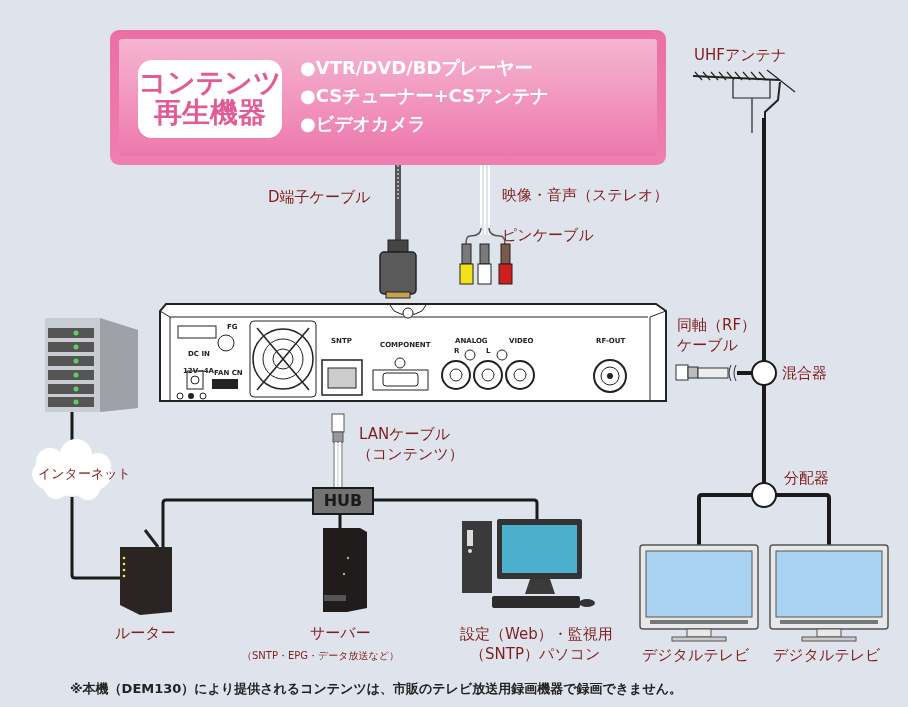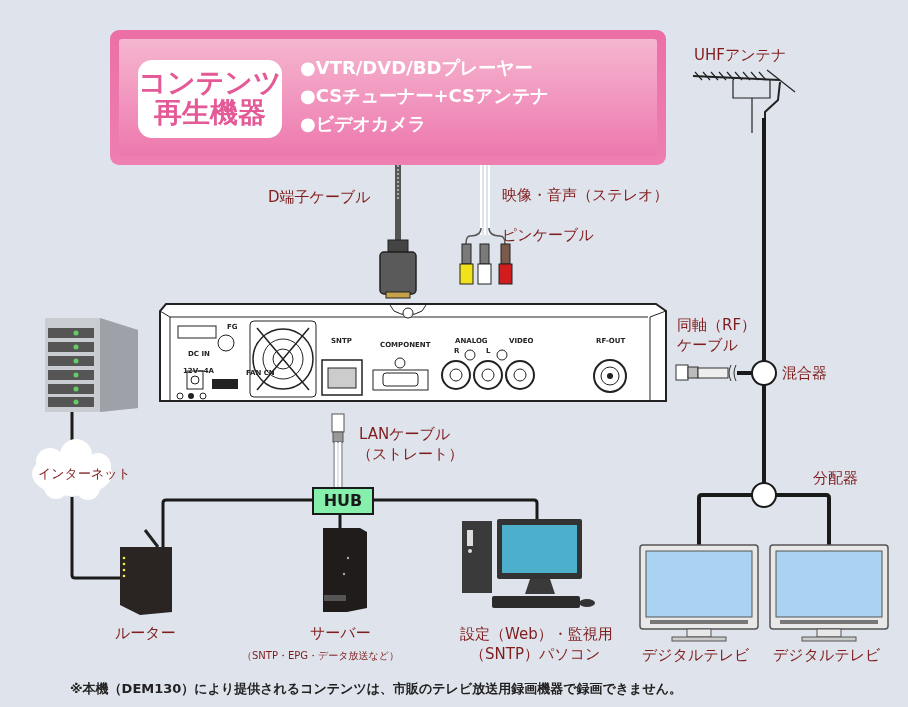--- a/index.html
+++ b/index.html
@@ -11,21 +11,21 @@
   .pink-box { position:absolute; left:110px; top:30px; width:556px; height:135px; border-radius:9px;
               background:linear-gradient(#eb6fa5,#ee7fb0); }
   .pink-inner { position:absolute; left:9px; top:9px; right:9px; bottom:9px;
                 background:linear-gradient(#f5b6d0,#f08bb8 70%,#ec78ad); border-radius:3px; }
   .pink-badge { position:absolute; left:28px; top:30px; width:144px; height:78px; background:#fff; border-radius:14px;
                 text-align:center; color:#e45a97; font-weight:bold; font-size:28px; line-height:30px; padding-top:8px; box-sizing:border-box; }
   .pink-list { position:absolute; left:190px; top:24px; color:#fff; font-weight:bold; font-size:18px; line-height:28px; }
   .pink-list div { white-space:nowrap; }
   
   .device { position:absolute; left:158px; top:303px; width:510px; height:100px; }
-  .hub { position:absolute; left:312px; top:487px; width:58px; height:24px; background:#86efac; border:2px solid #1a1a1a;
+  .hub { position:absolute; left:312px; top:487px; width:58px; height:24px; background:#737373; border:2px solid #1a1a1a;
          font-weight:bold; font-size:16px; text-align:center; line-height:24px; }
   .note { position:absolute; left:0; width:752px; top:680px; text-align:center; font-size:13px; font-weight:bold; color:#222; }
   .port-lbl { position:absolute; font-size:7px; font-weight:bold; color:#222; white-space:nowrap; }
 </style>
 </head>
 <body>
 
 <svg class="wires" width="908" height="707">
 
   <g>
@@ -184,23 +184,23 @@
   </div>
 </div>
 
 <div class="lbl" style="left:268px;top:188px;">D端子ケーブル</div>
 <div class="lbl" style="left:502px;top:186px;">映像・音声（ステレオ）</div>
 <div class="lbl" style="left:502px;top:206px;margin-top:20px;">ピンケーブル</div>
 <div class="lbl" style="left:694px;top:46px;">UHFアンテナ</div>
 <div class="lbl" style="left:677px;top:316px;">同軸（RF）</div>
 <div class="lbl" style="left:677px;top:336px;">ケーブル</div>
 <div class="lbl" style="left:782px;top:364px;">混合器</div>
-<div class="lbl" style="left:813px;top:469px;text-align:center;">分配器</div>
+<div class="lbl" style="left:784px;top:469px;text-align:center;">分配器</div>
 <div class="lbl" style="left:359px;top:425px;">LANケーブル</div>
-<div class="lbl" style="left:357px;top:445px;">（ストレート）</div>
+<div class="lbl" style="left:357px;top:445px;">（コンテンツ）</div>
 <div class="hub">HUB</div>
 <div class="lbl" style="left:38px;top:464px;font-size:13px;">インターネット</div>
 <div class="lbl" style="left:115px;top:624px;">ルーター</div>
 <div class="lbl" style="left:310px;top:624px;text-align:right;">サーバー</div>
 <div class="lbl" style="left:242px;top:646px;font-size:10px;text-align:center;">（SNTP・EPG・データ放送など）</div>
 <div class="lbl" style="left:460px;top:625px;">設定（Web）・監視用</div>
 <div class="lbl" style="left:470px;top:645px;">（SNTP）パソコン</div>
 <div class="lbl" style="left:642px;top:646px;">デジタルテレビ</div>
 <div class="lbl" style="left:773px;top:646px;">デジタルテレビ</div>
 
@@ -251,21 +251,21 @@
 
     <circle cx="22" cy="93" r="3" fill="#fff" stroke="#222"></circle>
     <circle cx="33" cy="93" r="3" fill="#222"></circle>
     <circle cx="45" cy="93" r="3" fill="#fff" stroke="#222"></circle>
 
     <rect x="54" y="76" width="26" height="10" fill="#222"></rect>
   </svg>
   <div class="port-lbl" style="left:63px;top:20px;padding-left:6px;">FG</div>
   <div class="port-lbl" style="left:30px;top:47px;">DC IN</div>
   <div class="port-lbl" style="left:25px;top:64px;">12V⎓4A</div>
-  <div class="port-lbl" style="left:56px;top:66px;margin-left:32px;">FAN CN</div>
+  <div class="port-lbl" style="left:56px;top:66px;">FAN CN</div>
   <div class="port-lbl" style="left:173px;top:34px;">SNTP</div>
   <div class="port-lbl" style="left:222px;top:38px;">COMPONENT</div>
   <div class="port-lbl" style="left:297px;top:34px;">ANALOG</div>
   <div class="port-lbl" style="left:296px;top:44px;">R</div>
   <div class="port-lbl" style="left:328px;top:44px;">L</div>
   <div class="port-lbl" style="left:351px;top:34px;">VIDEO</div>
   <div class="port-lbl" style="left:438px;top:34px;">RF-OUT</div>
 </div>
 
 <div class="note">※本機（DEM130）により提供されるコンテンツは、市販のテレビ放送用録画機器で録画できません。</div>

